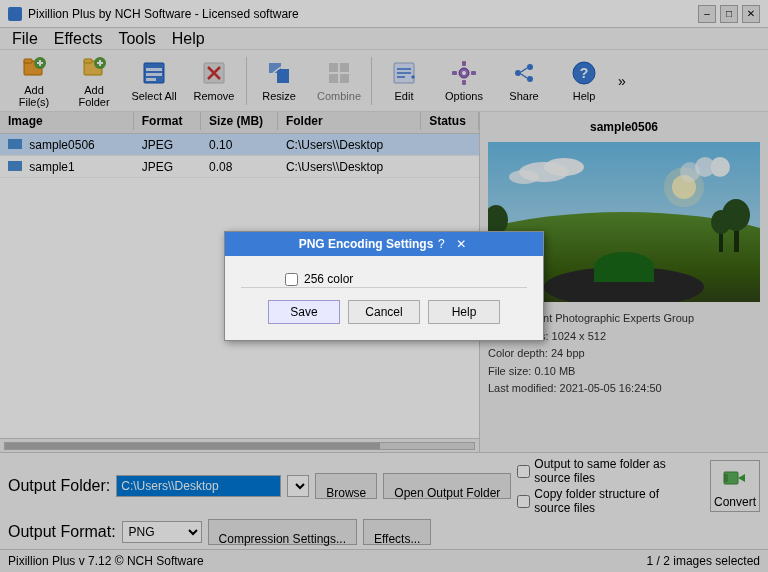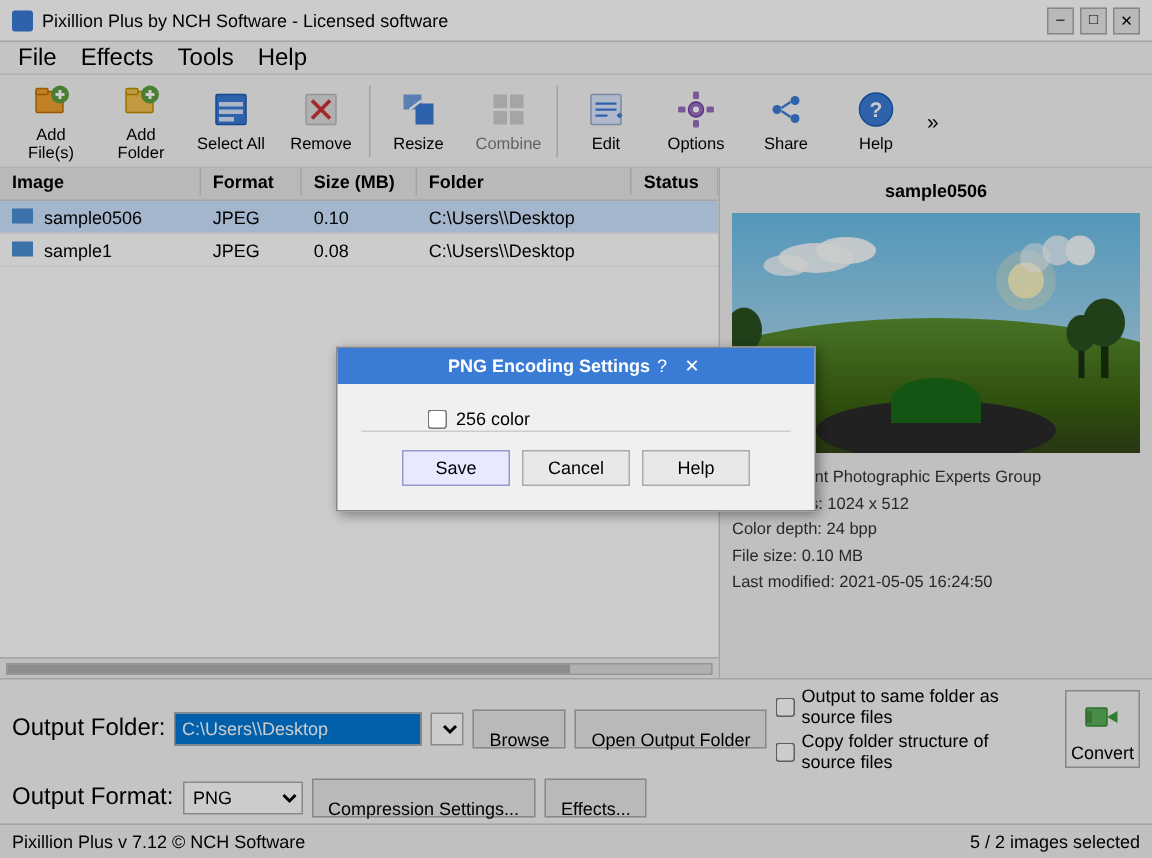--- a/index.html
+++ b/index.html
@@ -580,21 +580,21 @@
     <select class="bottom-select" style="width:80px;">
       <option>PNG</option>
     </select>
     <button class="bottom-btn">Compression Settings...</button>
     <button class="bottom-btn">Effects...</button>
   </div>
 </div>
 
 <div class="status-bar">
   <span>Pixillion Plus v 7.12 © NCH Software</span>
-  <span>5 / 2 images selected</span>
+  <span>1 / 2 images selected</span>
 </div>
 
 <div class="modal-overlay">
   <div class="modal">
     <div class="modal-title-bar">
       <span class="modal-title">PNG Encoding Settings</span>
       <div class="modal-controls">
         <span class="modal-ctrl-btn">?</span>
         <span class="modal-ctrl-btn">✕</span>
       </div>

